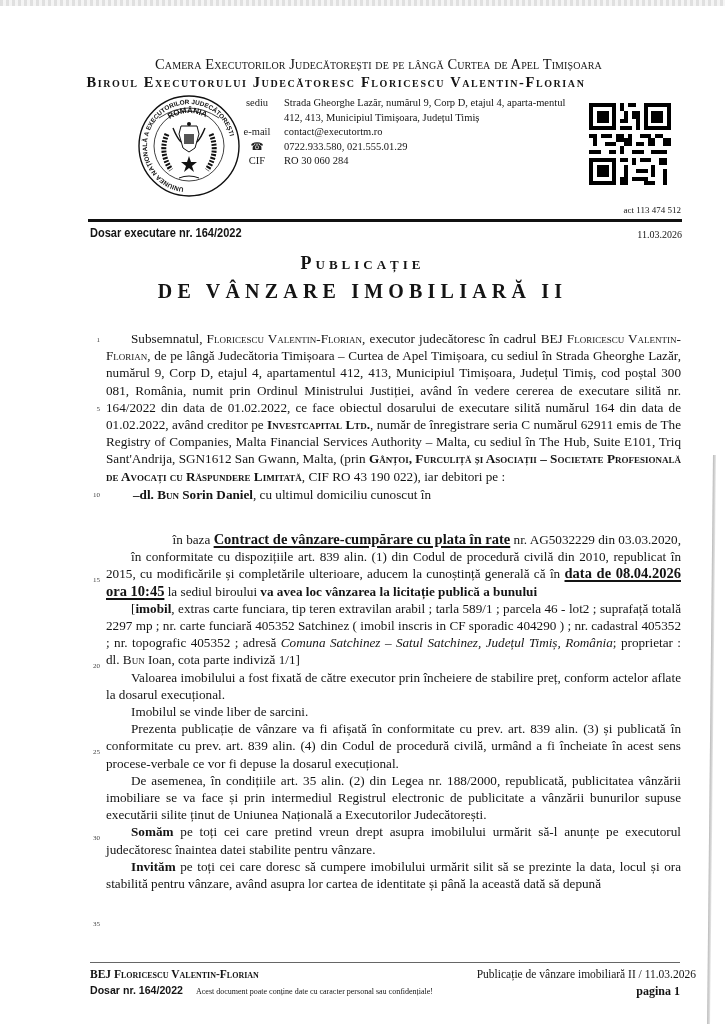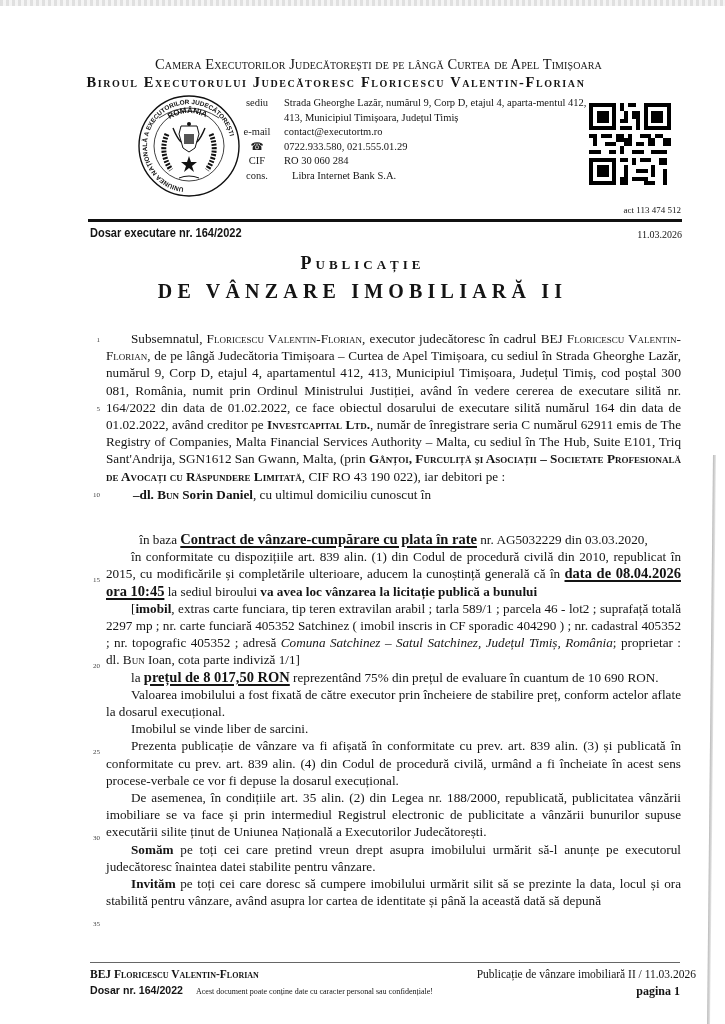--- a/index.html
+++ b/index.html
@@ -103,24 +103,20 @@
       <td class="k">e-mail</td>
       <td class="v">contact@executortm.ro</td>
     </tr>
     <tr>
       <td class="k">☎</td>
       <td class="v">0722.933.580, 021.555.01.29</td>
     </tr>
     <tr>
       <td class="k">CIF</td>
       <td class="v">RO 30 060 284</td>
-    </tr>
-    <tr>
-      <td class="k">cons.</td>
-      <td class="v" style="padding-left:14px">Libra Internet Bank S.A.</td>
     </tr>
   </tbody>
     </table>
 </div>
 
 <div class="qr">
   <svg viewBox="0 0 21 21" width="82" height="82" shape-rendering="crispEdges">
     <g fill="#000">
       <rect x="0" y="0" width="7" height="7"></rect>
         <rect x="1" y="1" width="5" height="5" fill="#fff"></rect>
@@ -188,27 +184,26 @@
 <div class="lnum" style="top:834px">30</div>
 <div class="lnum" style="top:920px">35</div>
 
 <div class="body">
   <p class="ind"><span>Subsemnatul, </span><span class="sc">Floricescu Valentin-Florian</span><span>, executor judecătoresc în cadrul BEJ </span><span class="sc">Floricescu Valentin-Florian</span><span>, de pe lângă Judecătoria Timișoara – Curtea de Apel Timișoara, cu sediul în Strada Gheorghe Lazăr, numărul 9, Corp D, etajul 4, apartamentul 412, 413, Municipiul Timișoara, Județul Timiș, cod poștal 300 081, România, numit prin Ordinul Ministrului Justiției, având în vedere cererea de executare silită nr. 164/2022 din data de 01.02.2022, ce face obiectul dosarului de executare silită numărul 164 din data de 01.02.2022, având creditor pe </span><span class="sc b">Investcapital Ltd.</span><span>, număr de înregistrare seria C numărul 62911 emis de The Registry of Companies, Malta Financial Services Authority – Malta, cu sediul în The Hub, Suite E101, Triq Sant'Andrija, SGN1612 San Gwann, Malta, (prin </span><span class="sc b">Gânțoi, Furculiță și Asociații – Societate Profesională de Avocați cu Răspundere Limitată</span><span>, CIF RO 43 190 022), iar debitori pe :</span></p>
 
   <p class="debtor" style="margin-top:1px"><span class="b">–</span><span class="b">dl. </span><span class="b sc">Bun</span><span class="b"> Sorin Daniel</span><span>, cu ultimul domiciliu cunoscut în</span></p>
   <div class="gap"></div>
   <div class="gap"></div>
 
-  <p style="text-align:center"><span>în baza </span><span class="b u big">Contract de vânzare-cumpărare cu plata în rate</span><span> nr. AG5032229 din 03.03.2020,</span></p>
+  <p style="text-align:right"><span>în baza </span><span class="b u big">Contract de vânzare-cumpărare cu plata în rate</span><span> nr. AG5032229 din 03.03.2020,</span></p>
 
   <p class="ind"><span>în conformitate cu dispozițiile art. 839 alin. (1) din Codul de procedură civilă din 2010, republicat în 2015, cu modificările și completările ulterioare, aducem la cunoștință generală că în </span><span class="b u big">data de 08.04.2026 ora 10:45</span><span> la sediul biroului </span><span class="b">va avea loc vânzarea la licitație publică a bunului</span></p>
 
   <p class="ind"><span>[</span><span class="b">imobil</span><span>, extras carte funciara, tip teren extravilan arabil ; tarla 589/1 ; parcela 46 - lot2 ; suprafață totală 2297 mp ; nr. carte funciară 405352 Satchinez ( imobil inscris in CF sporadic 404290 ) ; nr. cadastral 405352 ; nr. topografic 405352 ; adresă </span><span class="i">Comuna Satchinez – Satul Satchinez, Județul Timiș, România</span><span>; proprietar : dl. </span><span class="sc">Bun</span><span> Ioan, cota parte indiviză 1/1]</span></p>
 
-  <p class="ind"><span>la </span><span class="b u big">prețul de 8 017,50 RON</span><span> reprezentând 75% din prețul de evaluare în cuantum de 10 690 RON.</span></p>
 
   <p class="ind">Valoarea imobilului a fost fixată de către executor prin încheiere de stabilire preț, conform actelor aflate la dosarul execuțional.</p>
   <p class="ind">Imobilul se vinde liber de sarcini.</p>
   <p class="ind">Prezenta publicație de vânzare va fi afișată în conformitate cu prev.  art. 839 alin. (3) și publicată în conformitate cu prev. art. 839 alin. (4) din Codul de procedură civilă, urmând a fi încheiate în acest sens procese-verbale ce vor fi depuse la dosarul execuțional.</p>
   <p class="ind">De asemenea, în condițiile art. 35 alin. (2) din Legea nr. 188/2000, republicată, publicitatea vânzării imobiliare se va face și prin intermediul Registrul electronic de publicitate a vânzării bunurilor supuse executării silite ținut de Uniunea Națională a Executorilor Judecătorești.</p>
   <p class="ind"><span class="b">Somăm</span><span> pe toți cei care pretind vreun drept asupra imobilului urmărit să-l anunțe pe executorul judecătoresc înaintea datei stabilite pentru vânzare.</span></p>
   <p class="ind"><span class="b">Invităm</span><span> pe toți cei care doresc să cumpere imobilului urmărit silit să se prezinte la data, locul și ora stabilită pentru vânzare, având asupra lor cartea de identitate și până la această dată să depună</span></p>
 </div>
 
 <div class="rule-bot"></div>

